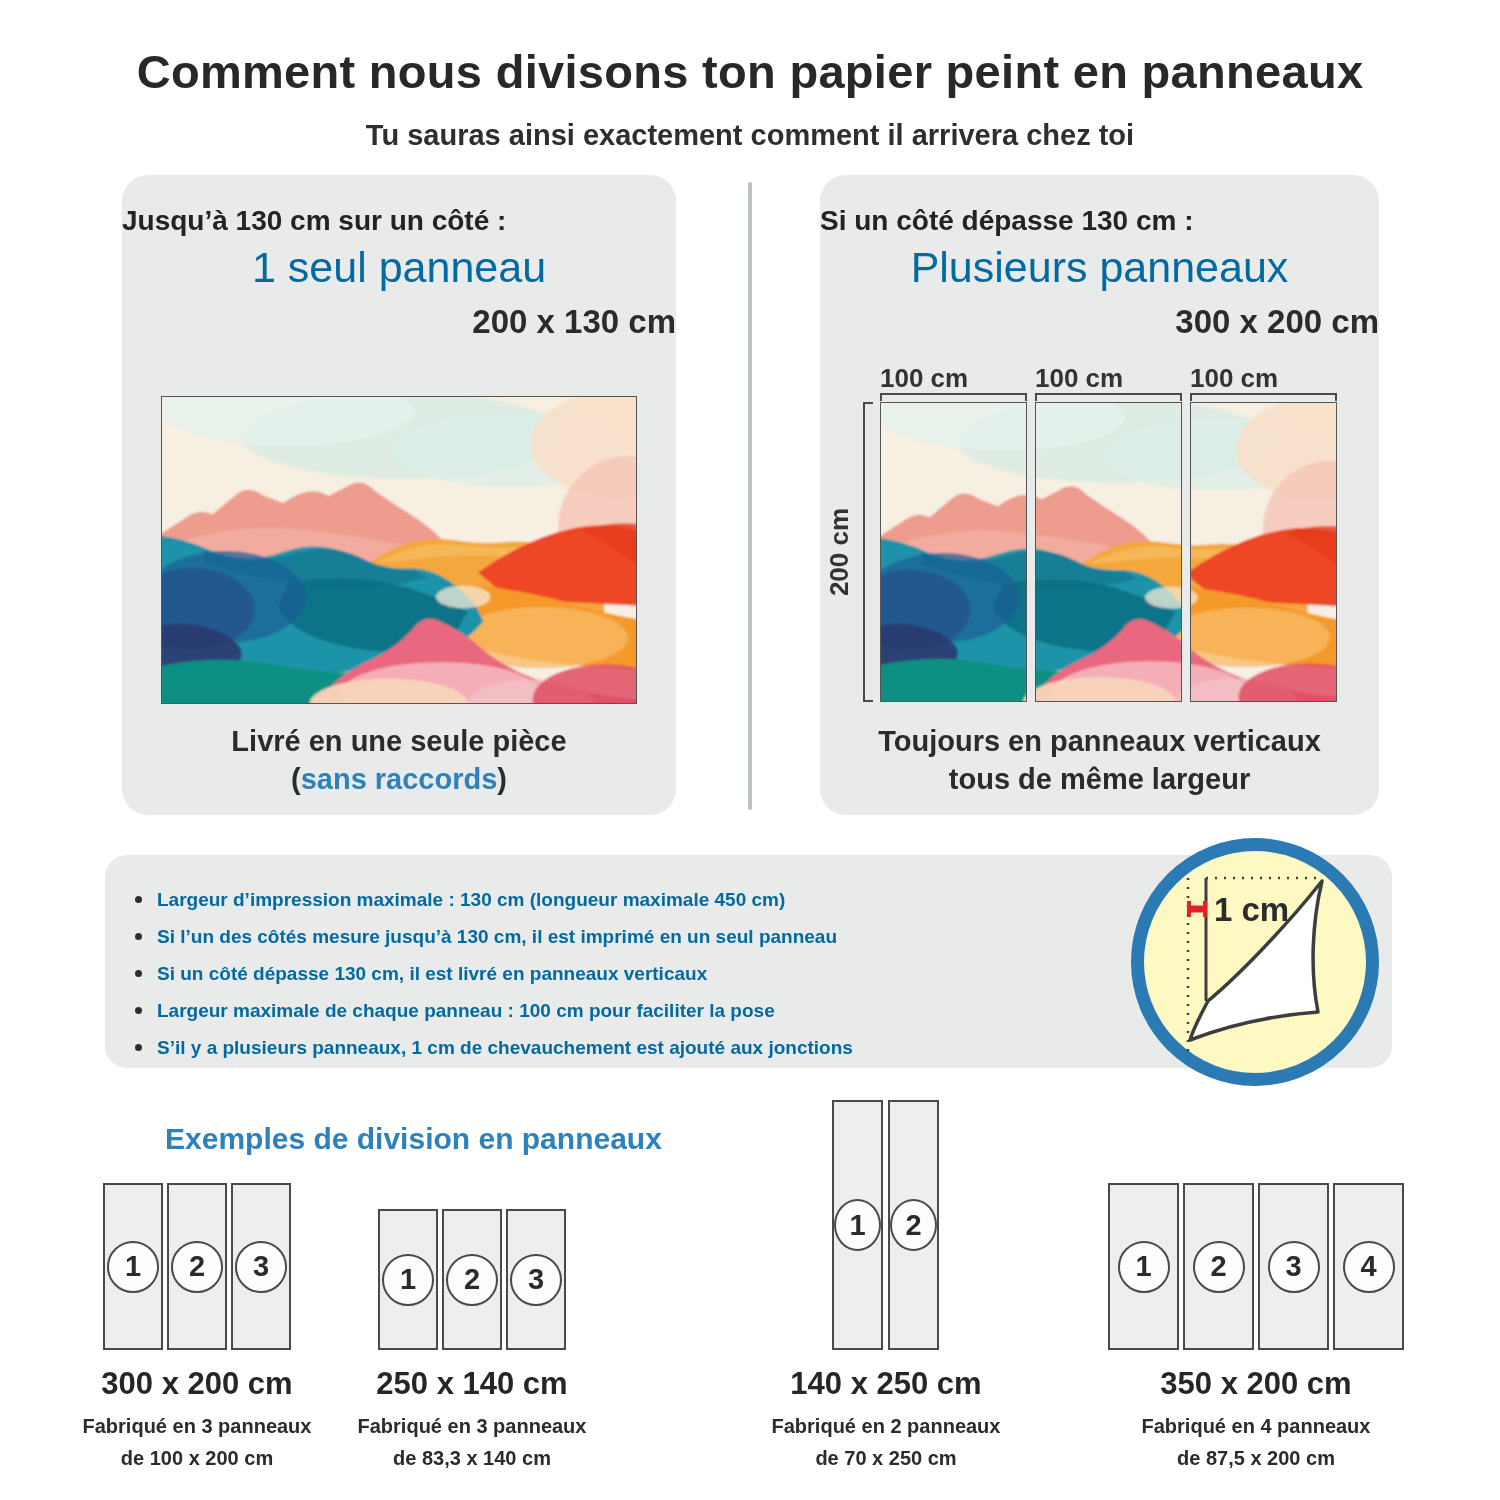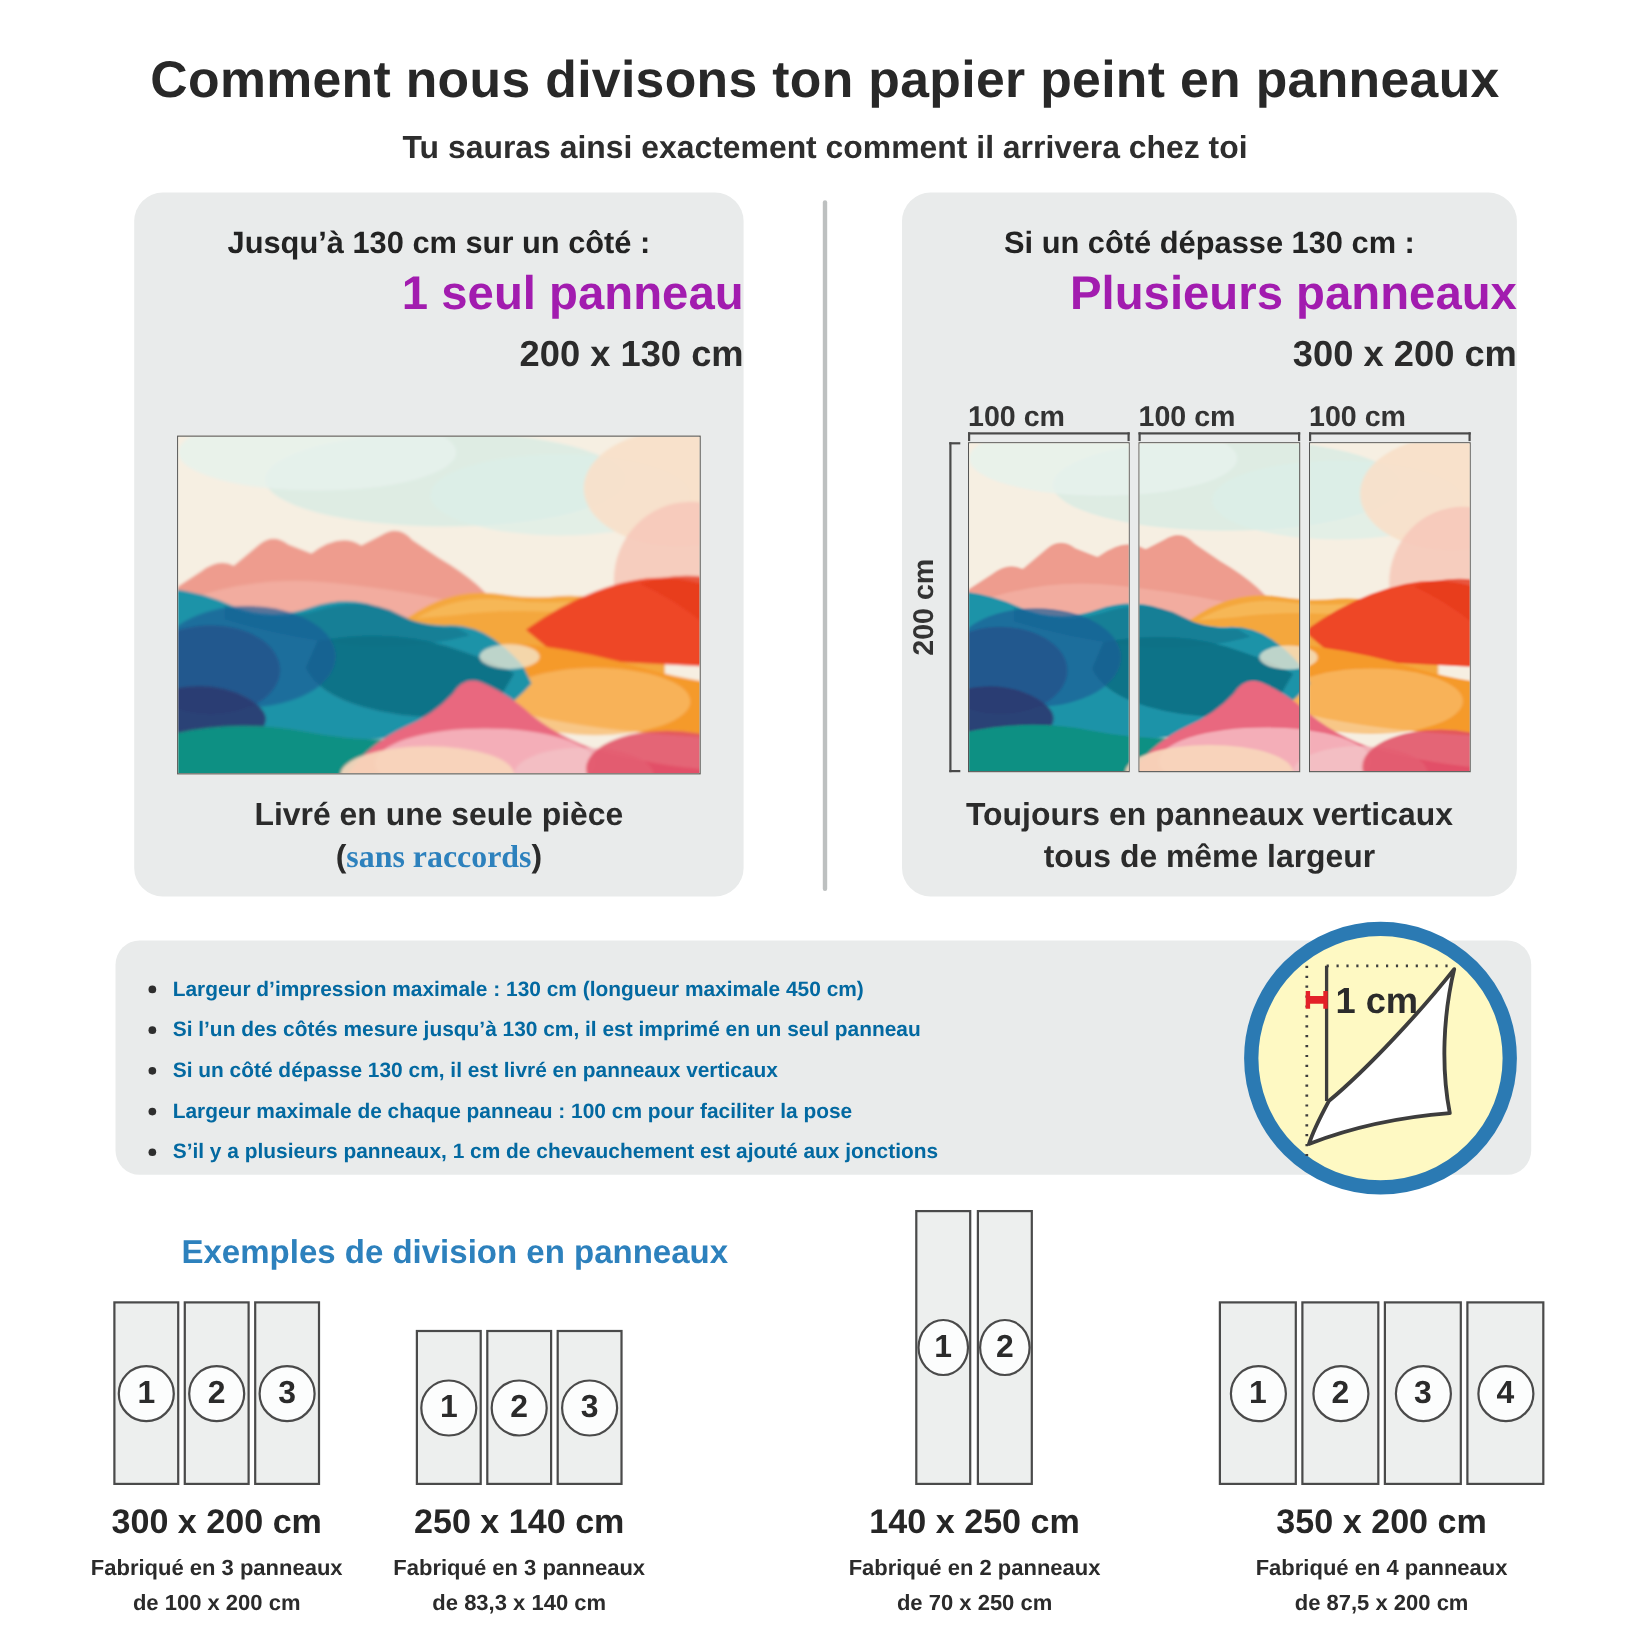--- a/index.html
+++ b/index.html
@@ -7,40 +7,40 @@
   .abs{position:absolute;}
 
   .title{top:44px;left:0;width:1500px;text-align:center;font-size:47px;font-weight:800;letter-spacing:.3px;color:#282828;}
   .subtitle{top:103px;left:0;width:1500px;text-align:center;font-size:29px;font-weight:600;color:#2e2e2e;margin-top:16px;}
 
   .card{background:#e9ebeb;border-radius:26px;}
   .card-left{left:122px;top:175px;width:554px;height:640px;}
   .card-right{left:820px;top:175px;width:559px;height:640px;}
   .divider{left:748px;top:182px;width:4px;height:628px;background:#bdc0c0;border-radius:2px;}
 
-  .card-header{top:30px;left:0;width:100%;text-align:center;font-size:28px;font-weight:700;color:#232323;}
-  .card-highlight{top:68px;left:0;width:100%;text-align:right;font-size:43px;font-weight:700;color:#a21caf;}
+  .card-header{top:30px;left:0;width:100%;text-align:left;font-size:28px;font-weight:700;color:#232323;}
+  .card-highlight{top:68px;left:0;width:100%;text-align:center;font-size:43px;font-weight:400;color:#0369a1;}
   .card-size{top:128px;left:0;width:100%;text-align:right;font-size:33px;font-weight:700;color:#2b2b2b;}
 
   .art-frame{left:39px;top:221px;width:476px;height:308px;border:1px solid #555;box-sizing:border-box;overflow:hidden;background:#f6efe2;}
   .art-frame svg{display:block;}
 
   .wlabels{left:60px;top:188px;width:457px;display:flex;gap:8px;}
   .wlabels span{width:147px;font-size:26px;font-weight:700;color:#333;}
   .brackets{left:60px;top:218px;width:457px;display:flex;gap:8px;}
   .bracket-h{width:147px;height:8px;border-top:2px solid #4a4a4a;border-left:2px solid #4a4a4a;border-right:2px solid #4a4a4a;box-sizing:border-box;}
   .bracket-v{left:43px;top:227px;width:10px;height:300px;border-left:2px solid #4a4a4a;border-top:2px solid #4a4a4a;border-bottom:2px solid #4a4a4a;box-sizing:border-box;}
   .hlabel{left:-41px;top:362px;width:120px;height:30px;text-align:center;font-size:26px;font-weight:700;color:#333;transform:rotate(-90deg);}
 
   .panels{left:60px;top:227px;display:flex;gap:8px;}
   .panel-slice{width:147px;height:300px;border:1px solid #555;box-sizing:border-box;overflow:hidden;position:relative;background:#f6efe2;}
   .panel-slice svg{position:absolute;top:0;}
 
   .card-caption{top:547px;left:0;width:100%;text-align:center;font-size:29px;font-weight:600;line-height:38px;color:#2b2b2b;}
-  .note-link{color:#2d81bd;font-weight:700;font-family:Liberation Serif, serif;}
+  .note-link{color:#2d81bd;font-weight:700;}
   .note-paren{font-weight:700;color:#2b2b2b;}
 
   .info-box{left:105px;top:855px;width:1287px;height:213px;background:#e9ebeb;border-radius:22px;box-sizing:border-box;}
   .info-list{margin:0;padding:26px 0 0 30px;list-style:none;}
   .info-list li{display:flex;font-size:19px;font-weight:600;line-height:37px;color:#0369a1;}
   .info-list li::before{content:"";flex:none;width:7px;height:7px;border-radius:50%;background:#2e2e2e;margin:15px 15px 0 0;}
 
   .overlap-circle{left:1131px;top:838px;width:248px;height:248px;border-radius:50%;background:#fef9c3;border:13px solid #2b7ab3;box-sizing:border-box;z-index:5;}
   .overlap-circle svg{display:block;}
 

